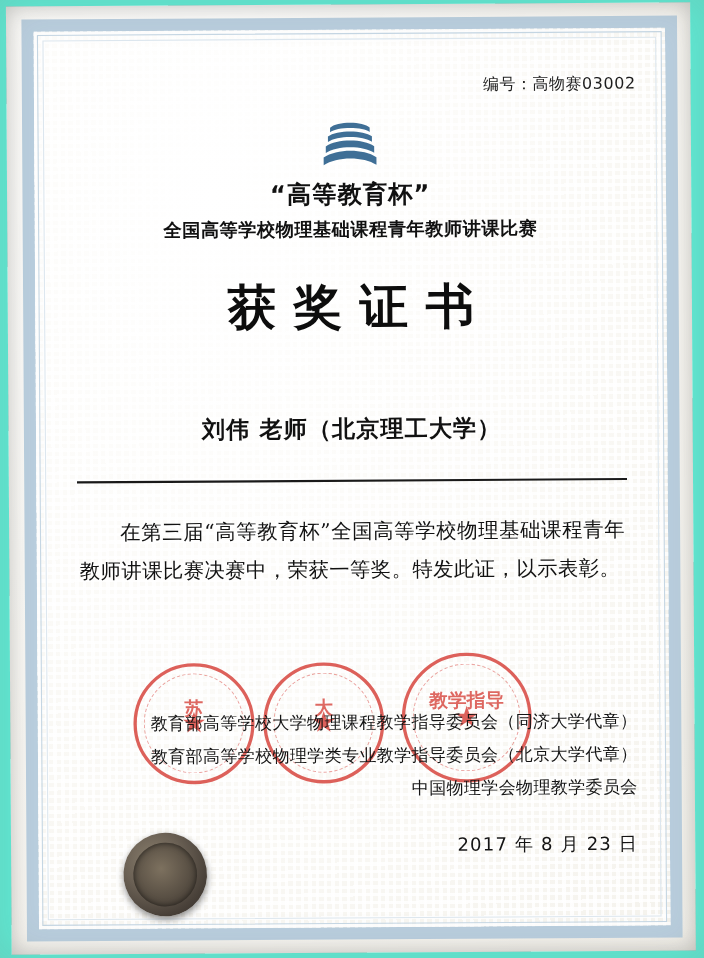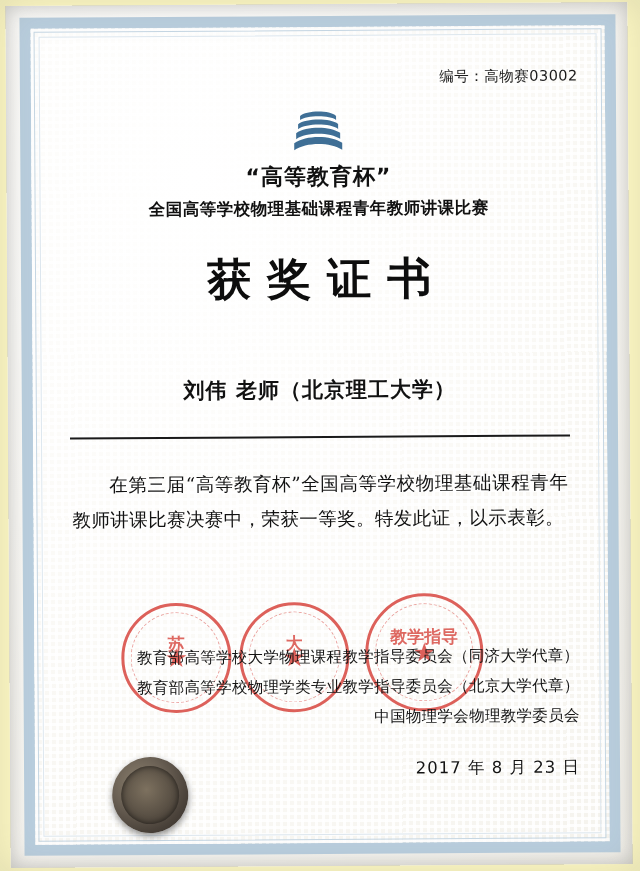--- a/index.html
+++ b/index.html
@@ -11,21 +11,21 @@
     width: 640px;
     height: 871px;
     overflow: hidden;
     font-family: "DejaVu Sans", sans-serif;
   }
 
   #certificate-page {
     position: relative;
     width: 640px;
     height: 871px;
-    background: #fef9c3;
+    background: #5eead4;
     overflow: hidden;
   }
 
   
   .paper {
     position: absolute;
     left: 8px;
     top: 4px;
     width: 622px;
     height: 862px;

